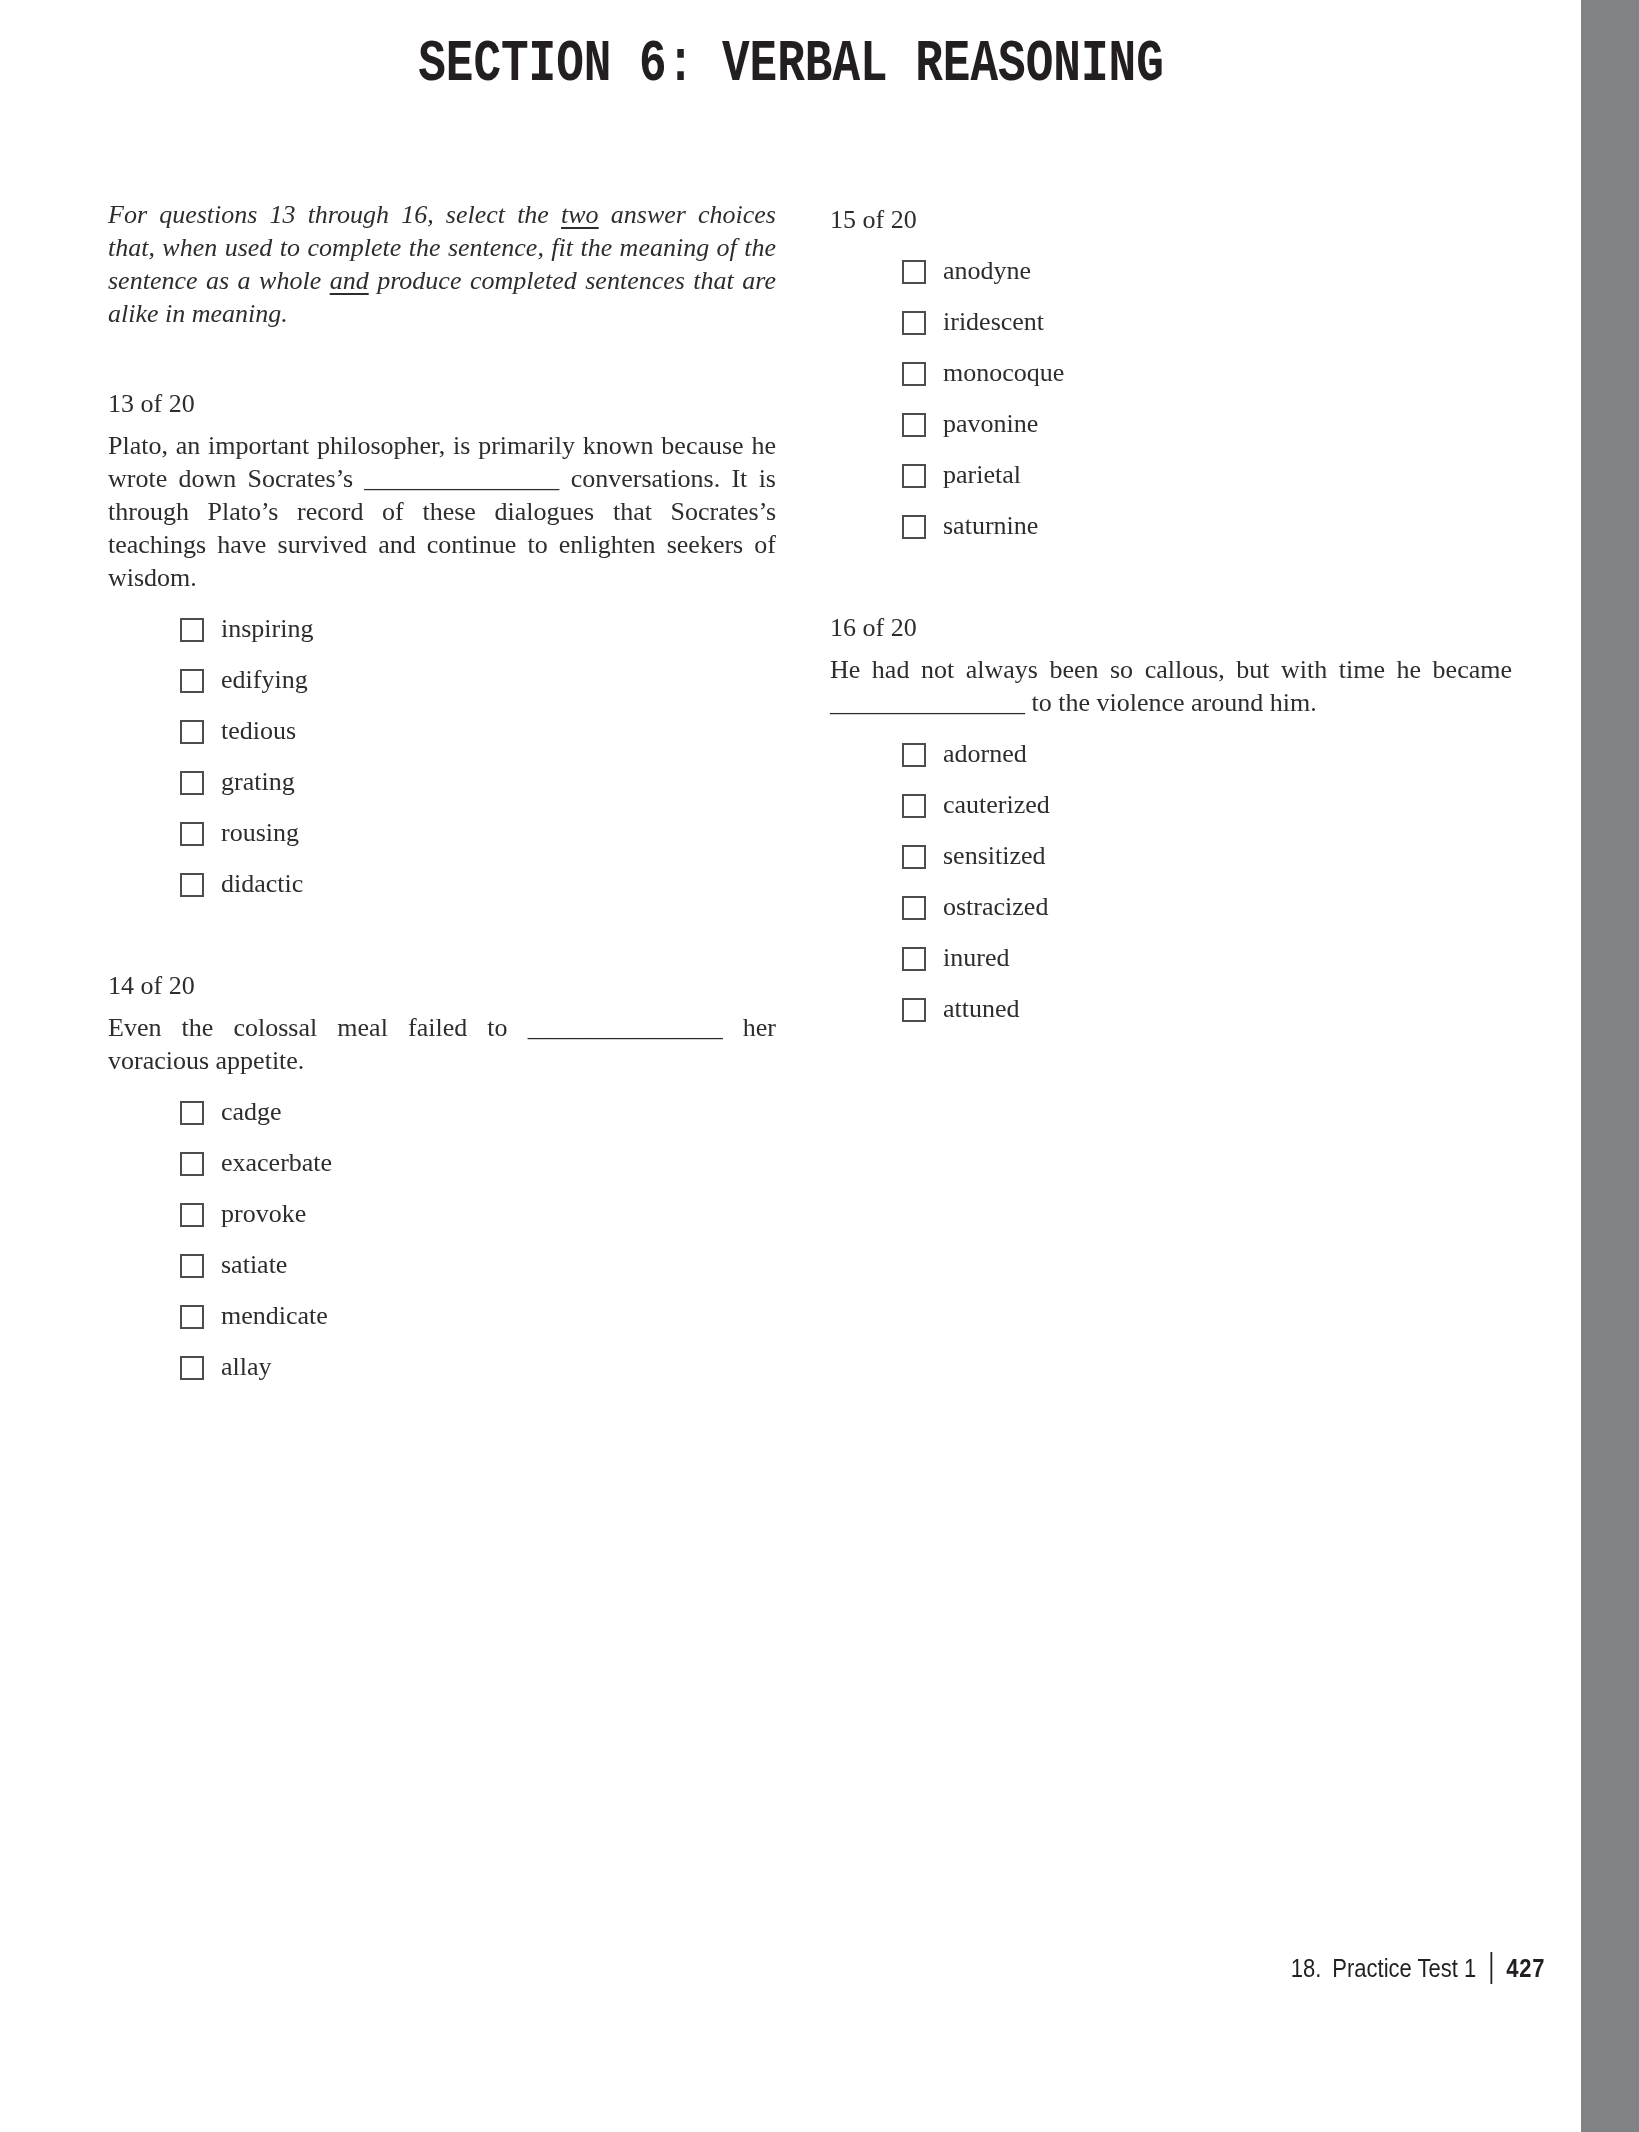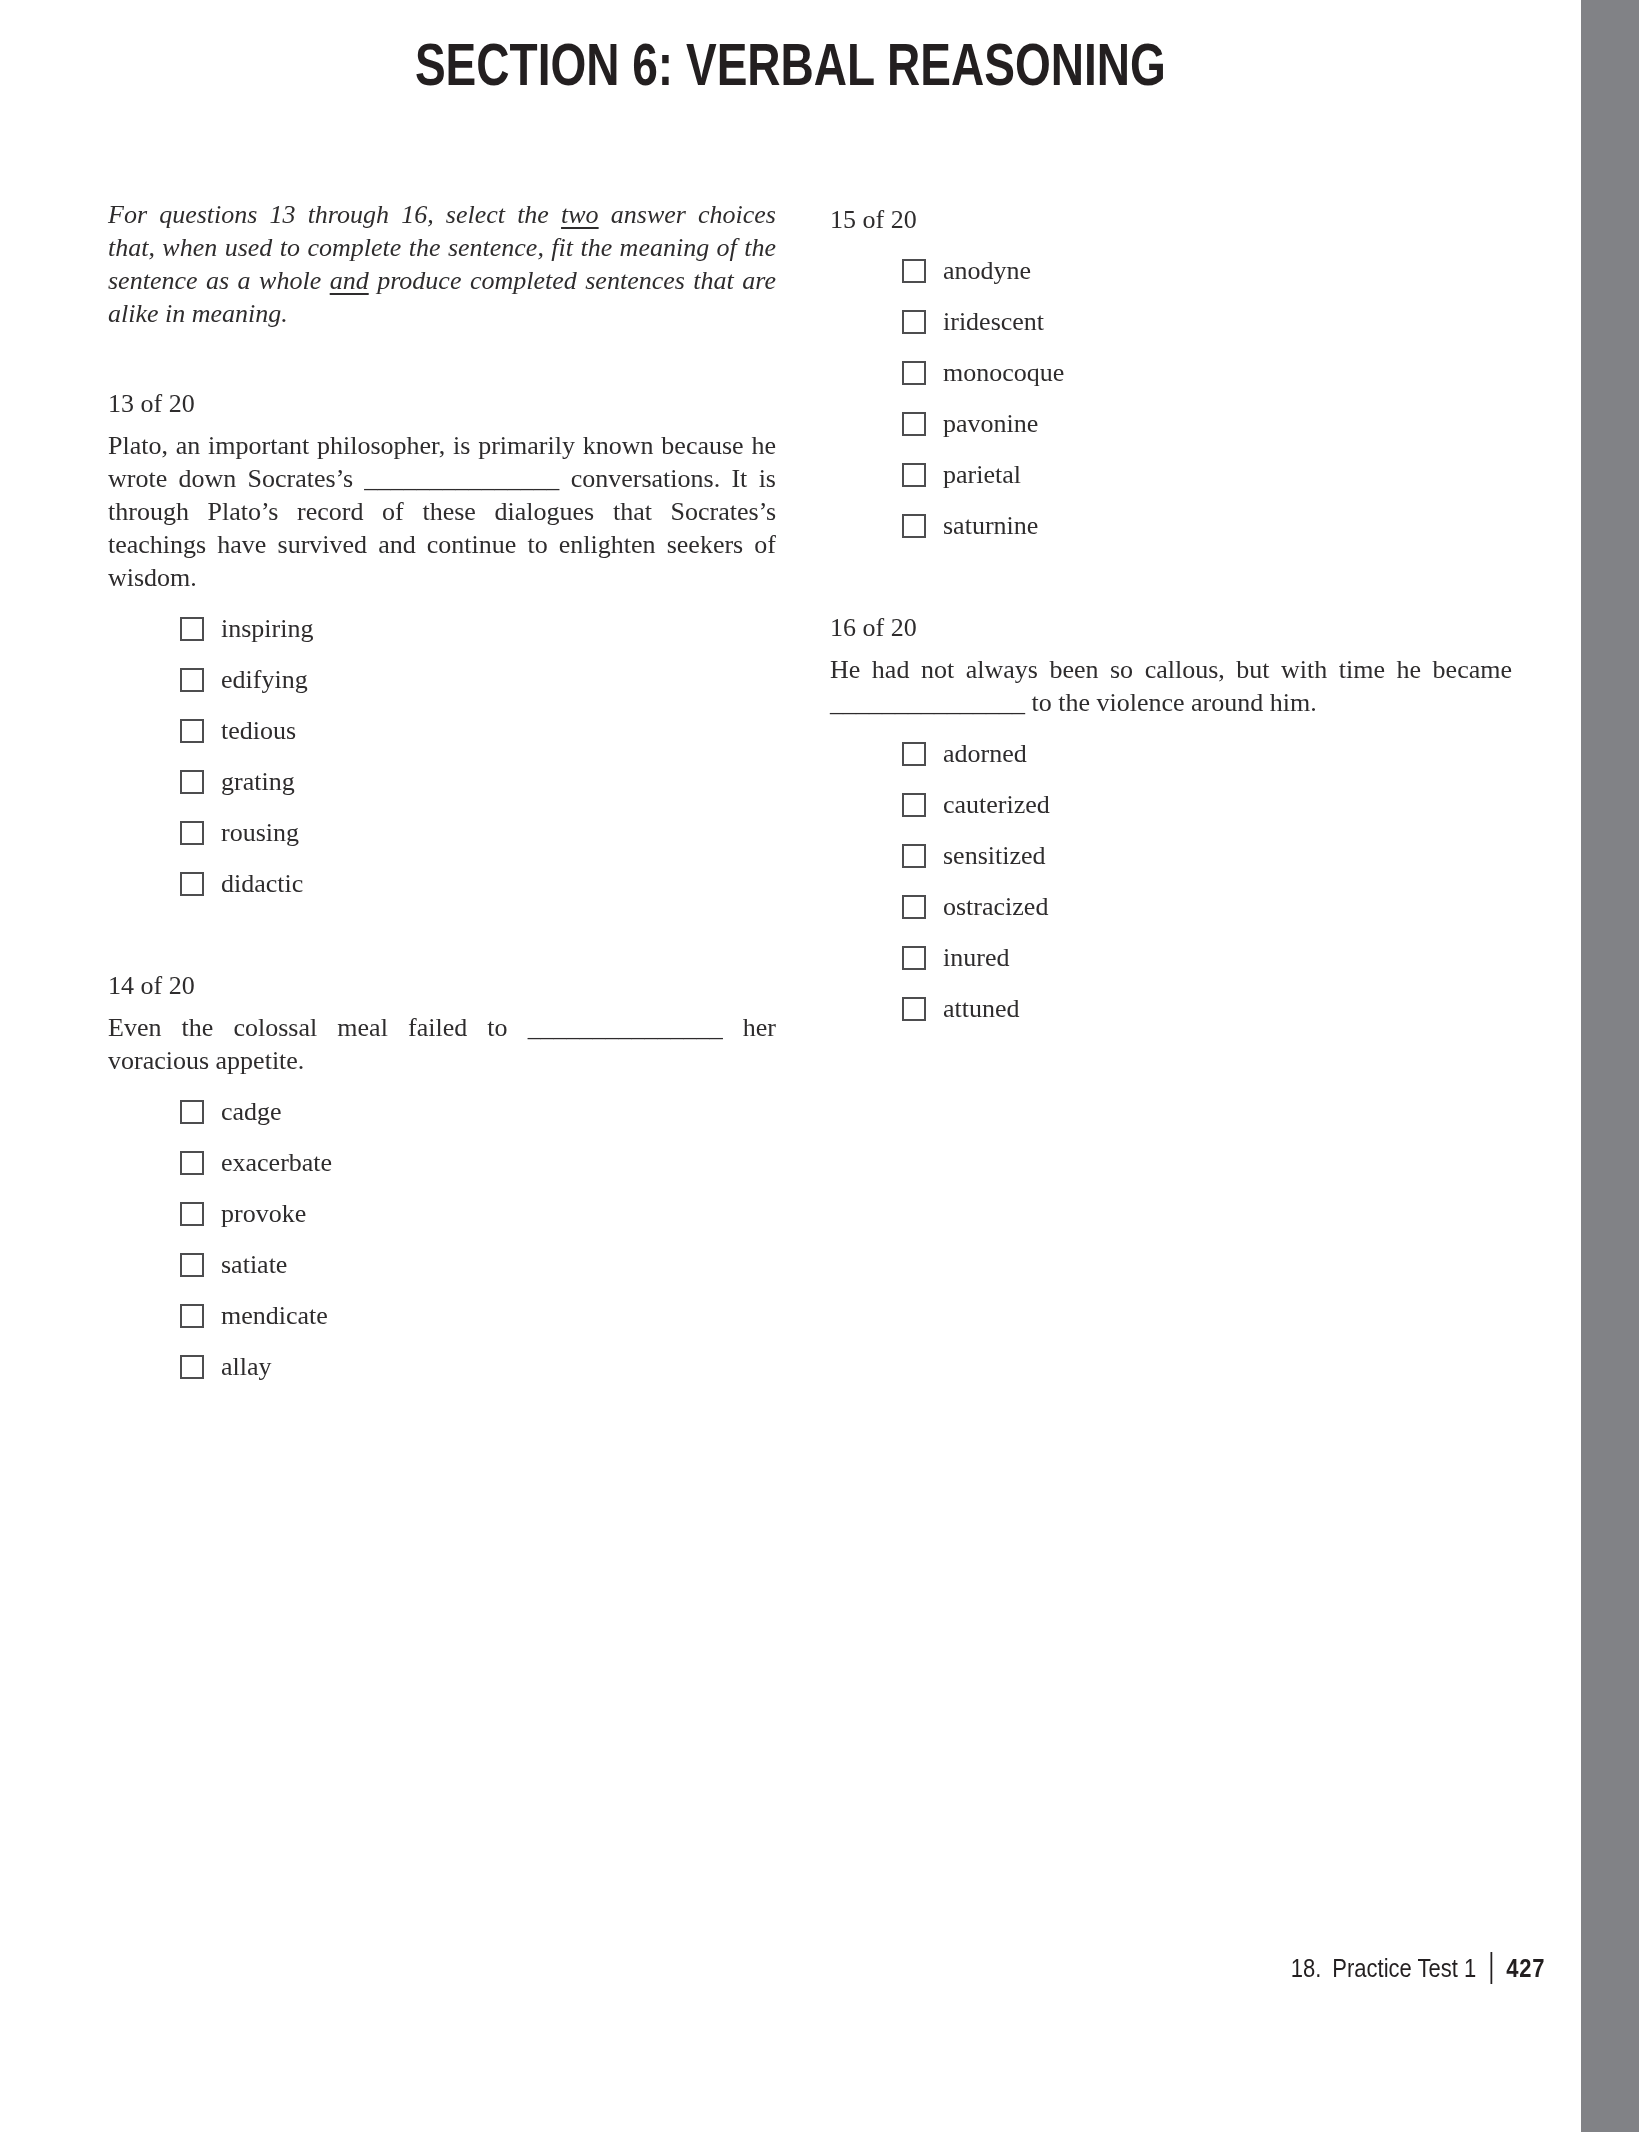--- a/index.html
+++ b/index.html
@@ -10,21 +10,21 @@
     overflow: hidden;
     font-family: "Liberation Serif", serif;
     color: #2e2c2d;
   }
   .page { position: absolute; inset: 0; }
 
   
   .title {
     position: absolute; top: 33px; left: 0; width: 1581px;
     margin: 0; text-align: center;
-    font-family: Liberation Sans, sans-serif;
+    font-family: Liberation Mono, monospace;
     font-weight: 700; font-size: 59px; line-height: 64px;
     color: #231f20;
   }
   .title .cond { display: inline-block; transform: scaleX(0.78); transform-origin: center; white-space: nowrap; }
 
   
   .content { position: absolute; left: 108px; top: 198px; display: flex; gap: 54px; }
   .col-left  { width: 668px; }
   .col-right { width: 682px; }
 
@@ -37,21 +37,21 @@
 
   .question { margin: 0; }
   .col-left  .question:first-of-type { margin-top: 57px; }
   .col-right .question:first-of-type { margin-top: 5px; }
   .question + .question { margin-top: 72px; }
 
   .qnum  { font-size: 26px; line-height: 33px; margin: 0 0 9px 0; }
   .qtext { margin: 0; font-size: 26px; line-height: 33px; text-align: justify; }
 
   .choices { margin-top: 22px; margin-left: 32px; }
-  .choice { display: flex; align-items: center; height: 26px; margin-bottom: 25px; cursor: default; padding-left: 40px; }
+  .choice { display: flex; align-items: flex-end; height: 26px; margin-bottom: 25px; cursor: default; padding-left: 40px; }
   .choice:last-child { margin-bottom: 0; }
   .cb {
     flex: 0 0 auto; width: 20px; height: 20px;
     border: 2px solid #4d4d4f; background: #ffffff;
     margin-right: 17px;
   }
   .choice-label { font-size: 26px; line-height: 26px; }
 
   
   .footer {

